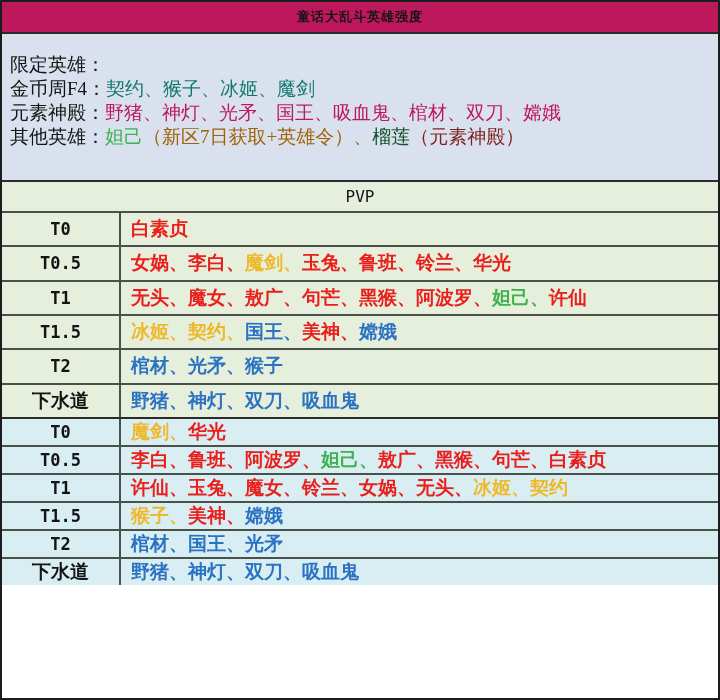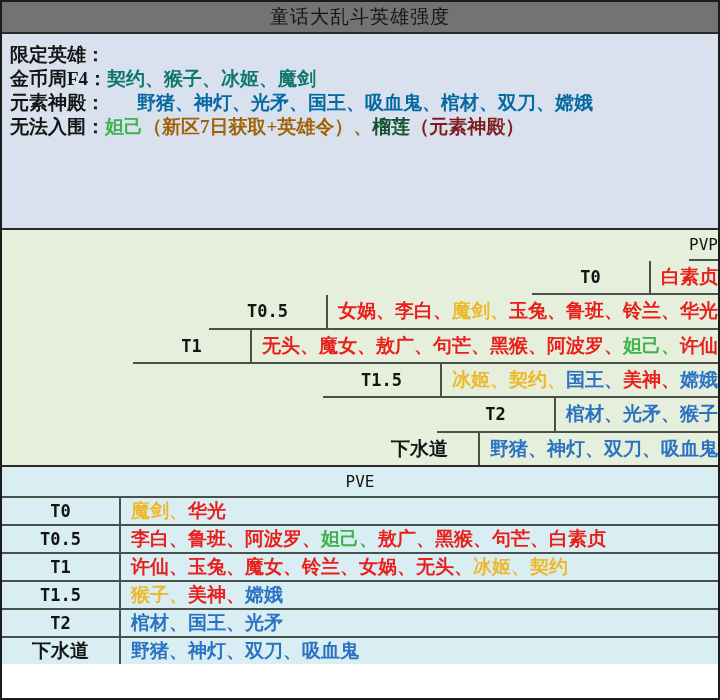--- a/index.html
+++ b/index.html
@@ -1,23 +1,23 @@
 <!DOCTYPE html>
 <html><head>
 <meta charset="utf-8">
 <style>
   html,body{margin:0;padding:0;background:#ffffff;}
   body{width:720px;height:700px;position:relative;font-family:"Liberation Serif","DejaVu Serif",serif;}
   .sheet{position:absolute;left:0;top:0;width:720px;height:700px;box-sizing:border-box;
          border:2px solid #1c1c1c;display:flex;flex-direction:column;overflow:hidden;}
-  .title-row{flex:none;height:30px;background:#737373;border-bottom:2px solid #2b2b2b;
+  .title-row{flex:none;height:30px;background:#be185d;border-bottom:2px solid #2b2b2b;
              display:flex;align-items:center;justify-content:center;
-             font-size:19px;font-weight:normal;color:#141414;letter-spacing:1px;}
-  .info{flex:none;height:196px;background:#d9e1ee;border-bottom:2px solid #2b2b2b;
-        box-sizing:border-box;padding:9px 8px 0 8px;font-size:19px;font-weight:bold;color:#141414;}
+             font-size:13px;font-weight:bold;color:#141414;letter-spacing:1px;}
+  .info{flex:none;height:148px;background:#d9e1ee;border-bottom:2px solid #2b2b2b;
+        box-sizing:border-box;padding:19px 8px 0 8px;font-size:19px;font-weight:normal;color:#141414;}
   .legend-row{display:flex;line-height:24px;}
   .legend-label{flex:none;white-space:nowrap;}
   .legend-heroes{white-space:nowrap;}
   .notes{margin-top:14px;}
   .note-line{line-height:24px;white-space:nowrap;font-size:18px;}
   .section{display:flex;flex-direction:column;}
   .section-pvp{flex:none;height:235px;}
   .section-pve{flex:1;}
   .sec-header{flex:none;height:29px;border-bottom:2px solid #49524a;display:flex;
               align-items:center;justify-content:center;
@@ -44,30 +44,30 @@
     <div id="legend-rows">
         <div class="legend-row">
           <span class="legend-label">限定英雄：</span>
         </div>
         <div class="legend-row">
           <span class="legend-label">金币周F4：</span>
           <span class="legend-heroes"><span style="color: #0f766e;">契约、猴子、冰姬、魔剑</span></span>
         </div>
         <div class="legend-row">
           <span class="legend-label">元素神殿：</span>
-          <span class="legend-heroes"><span style="color: #0369a1; margin-left: 32px;">野猪、神灯、光矛、国王、吸血鬼、棺材、双刀、嫦娥</span></span>
-        </div>
-        <div class="legend-row">
-          <span class="legend-label">无法入围：</span>
+          <span class="legend-heroes"><span style="color: #be185d;">野猪、神灯、光矛、国王、吸血鬼、棺材、双刀、嫦娥</span></span>
+        </div>
+        <div class="legend-row">
+          <span class="legend-label">其他英雄：</span>
           <span class="legend-heroes"><span style="color: rgb(61, 178, 78);">妲己</span><span style="color: #a16207;">（新区7日获取+英雄令）、</span><span style="color: #14532d; margin-top: 20px;">榴莲</span><span style="color: #7f1d1d;">（元素神殿）</span></span>
         </div>
       </div>
   </div>
   <div id="sections">
-      <div class="section section-pvp" style="background: rgb(229, 239, 219); align-items: flex-end;">
+      <div class="section section-pvp" style="background: rgb(229, 239, 219);">
         <div class="sec-header">PVP</div>
         <div class="tier-row">
           <div class="tier-label">T0</div>
           <div class="tier-heroes">
             <span style="color: rgb(234, 31, 28);">白素贞</span>
           </div>
         </div>
         <div class="tier-row">
           <div class="tier-label">T0.5</div>
           <div class="tier-heroes">
@@ -137,21 +137,20 @@
             <span style="color: rgb(43, 115, 194);">、</span>
             <span style="color: rgb(43, 115, 194);">神灯</span>
             <span style="color: rgb(43, 115, 194);">、</span>
             <span style="color: rgb(43, 115, 194);">双刀</span>
             <span style="color: rgb(43, 115, 194);">、</span>
             <span style="color: rgb(43, 115, 194);">吸血鬼</span>
           </div>
         </div>
       </div>
       <div class="section section-pve" style="background: rgb(217, 238, 242); border-top: 2px solid rgb(43, 43, 43);">
-        <div class="sec-header">PVE</div>
         <div class="tier-row">
           <div class="tier-label">T0</div>
           <div class="tier-heroes">
             <span style="color: rgb(237, 184, 41);">魔剑</span>
             <span style="color: rgb(237, 184, 41);">、</span>
             <span style="color: rgb(234, 31, 28);">华光</span>
           </div>
         </div>
         <div class="tier-row">
           <div class="tier-label">T0.5</div>

